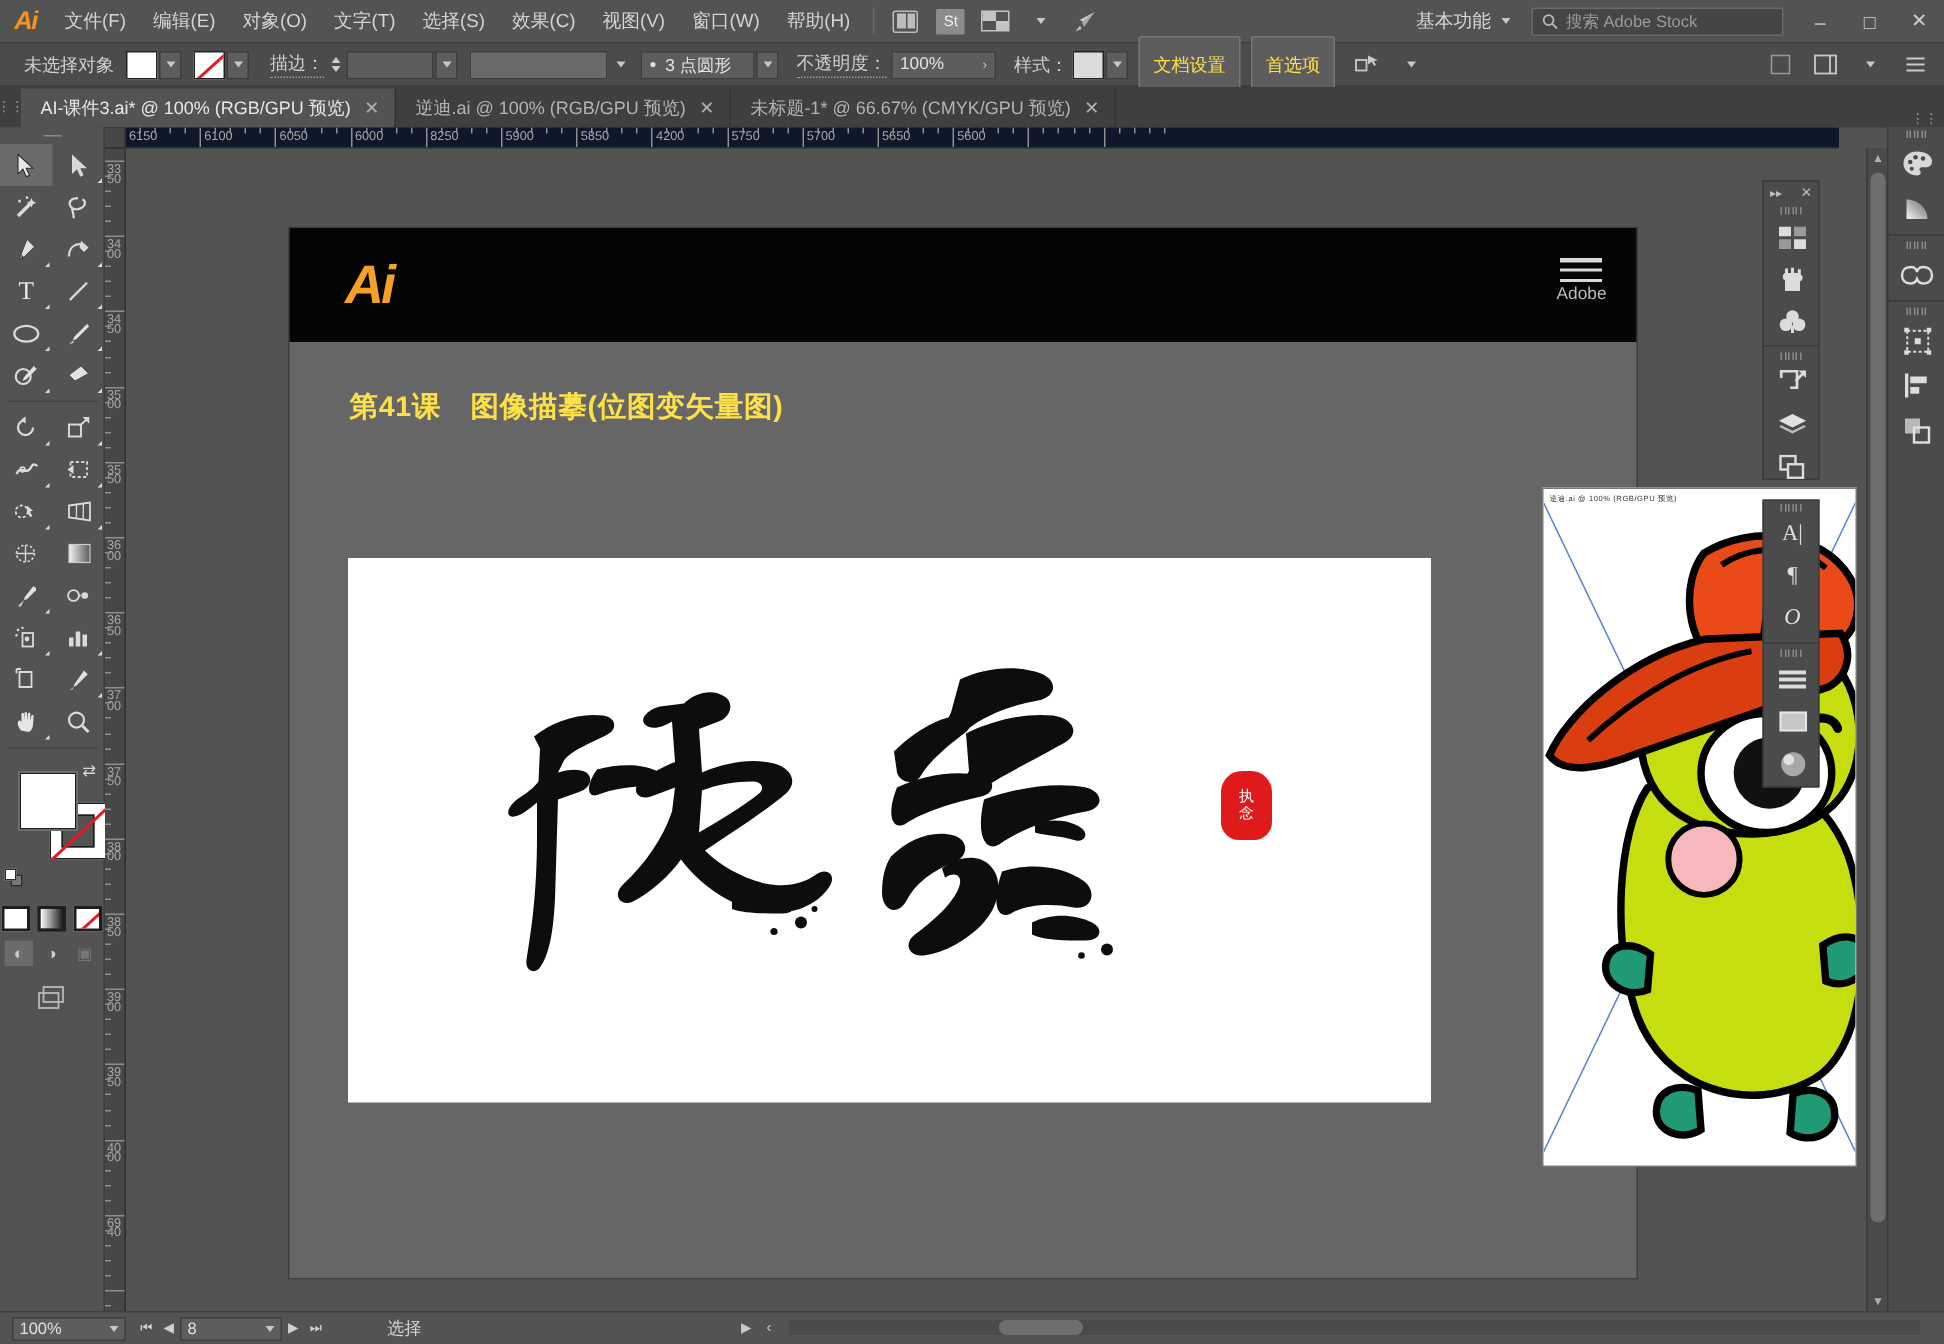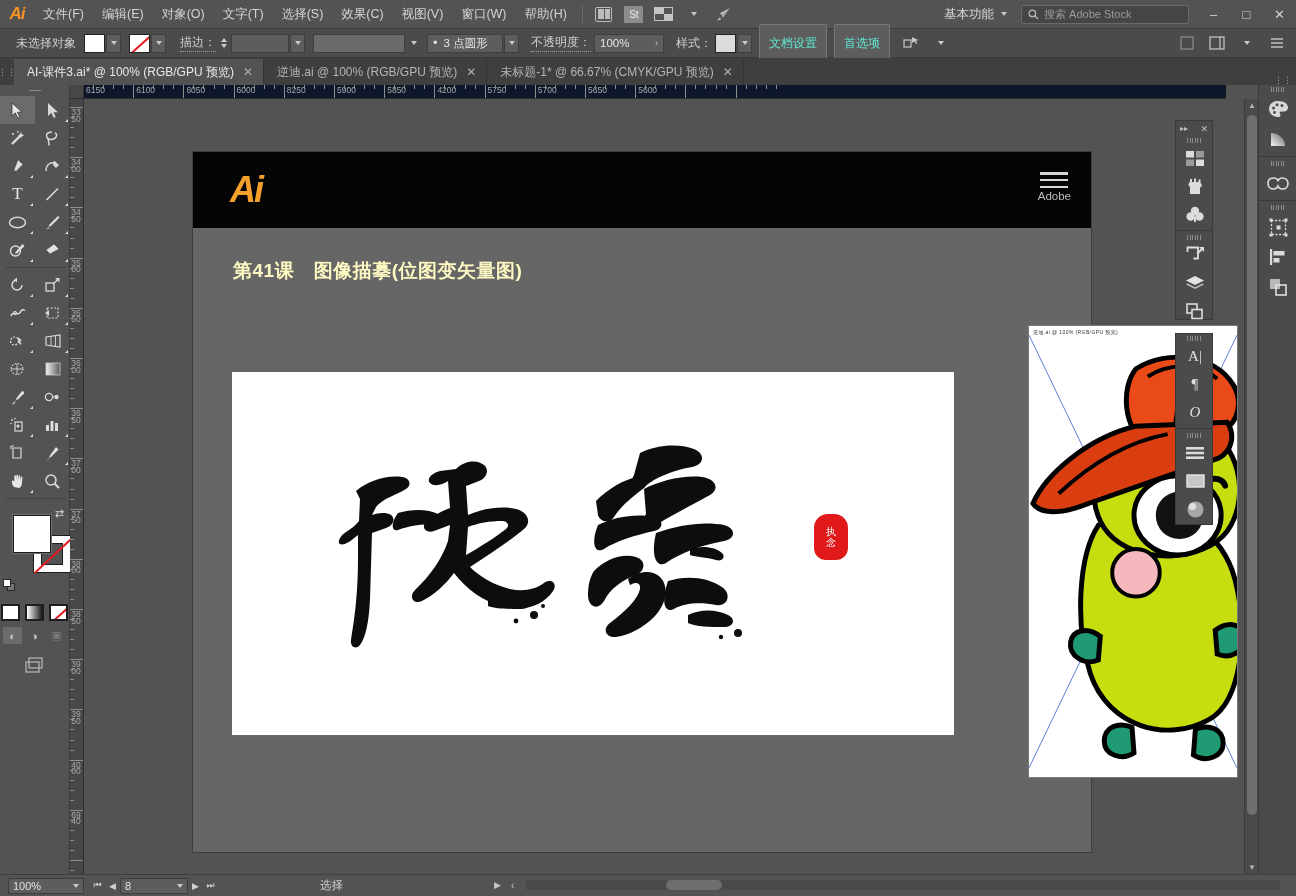--- a/index.html
+++ b/index.html
@@ -79,21 +79,21 @@
   .cb-field {
     height: 19px; background: #5d5d5d; border: 1px solid #3e3e3e; color: #e4e4e4;
     font-size: 11.5px; display: flex; align-items: center; padding: 0 5px;
   }
   .stepper { width: 11px; display:flex; flex-direction:column; align-items:center; justify-content:center; gap:2px; margin: 0 2px;}
   .stepper i { width:0;height:0;border-left:3.5px solid transparent;border-right:3.5px solid transparent; }
   .stepper i.up { border-bottom: 4px solid #ccc; }
   .stepper i.dn { border-top: 4px solid #ccc; }
   .cb-btn {
     height: 38px; background: #5d5d5d; border: 1px solid #777; border-radius: 2px;
-    color: #5eead4; font-size: 12px; padding: 0 9px; display:flex; align-items:center;
+    color: #fde047; font-size: 12px; padding: 0 9px; display:flex; align-items:center;
     margin-left: 7px;
   }
   .dotted-ul { border-bottom: 1px dotted #9d9d9d; text-align: right; }
 
   
   .tabbar {
     position: absolute; top: 58px; left: 0; width: 1296px; height: 27px;
     background: #3f3f3f; display: flex; align-items: flex-end;
   }
   .dock-grip { width: 14px; height: 27px; display:flex; align-items:center; justify-content:center; color:#9a9a9a; font-size:9px; }
@@ -176,21 +176,21 @@
   .slide-header { height: 76px; background: #050505; position: relative; }
   .slide-ai {
     position:absolute; left:37px; top:17px; color:#f5a02a;
     font-size: 36px; font-weight: bold; font-style: italic; letter-spacing: -2px;
   }
   .slide-menu { position:absolute; right:20px; top:20px; text-align:center; }
   .hamb { width: 28px; height: 16px; display:flex; flex-direction:column; justify-content:space-between; margin: 0 auto 2px; }
   .hamb i { height: 2.5px; background:#d8d8d8; display:block; }
   .slide-menu span { color:#bdbdbd; font-size:11.5px; display:block; }
   .slide-title {
-    position:absolute; left:40px; top:106px; color:#fef9c3;
+    position:absolute; left:40px; top:106px; color:#fde047;
     font-size: 19px; font-weight: bold; letter-spacing: 0.5px;
   }
   .slide-sub { position:absolute; left:40px; top:149px; color:#f2f2f2; font-size: 16px; }
   .slide-img {
     position:absolute; left:39px; top:220px; width:722px; height:363px;
     background:#fff; display:flex; align-items:center; justify-content:center;
   }
   .calli { display:flex; align-items:center; gap:6px; }
   .seal {
     width:34px; height:46px; background:#e0191b; border-radius: 14px 14px 12px 12px;
@@ -249,21 +249,21 @@
     margin-left: 8px; width: 76px; height: 16px; background:#5d5d5d; border:1px solid #3e3e3e;
     color:#e0e0e0; font-size:11px; display:flex; align-items:center; padding: 0 4px;
     justify-content: space-between;
   }
   .sb-nav { display:flex; align-items:center; gap:0; margin-left: 6px; }
   .sb-navbtn { width:15px; height:16px; display:flex; align-items:center; justify-content:center; color:#d0d0d0; font-size:9px; }
   .sb-page {
     width: 68px; height:16px; background:#5d5d5d; border:1px solid #3e3e3e; color:#e0e0e0;
     font-size:11px; display:flex; align-items:center; justify-content:space-between; padding:0 4px;
   }
-  .sb-status { color:#d2d2d2; font-size:11.5px; margin-left: 102px; }
+  .sb-status { color:#d2d2d2; font-size:11.5px; margin-left: 40px; }
   .sb-hscroll { position:absolute; left: 480px; right: 0; bottom:0; height:22px; display:flex; align-items:center; }
   .sb-htrack { position:absolute; left: 46px; right: 16px; height: 10px; background:#4a4a4a; }
   .sb-hthumb { position:absolute; left: 140px; width: 56px; height: 10px; background:#6e6e6e; border-radius:5px; }
 
   svg { display:block; }
 </style>
 </head>
 <body>
 
 <div class="app">

